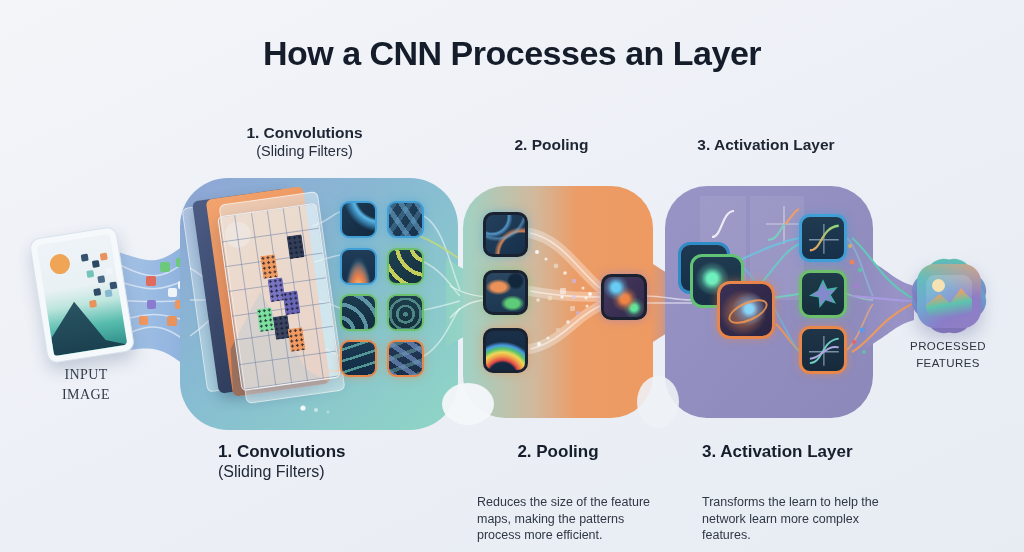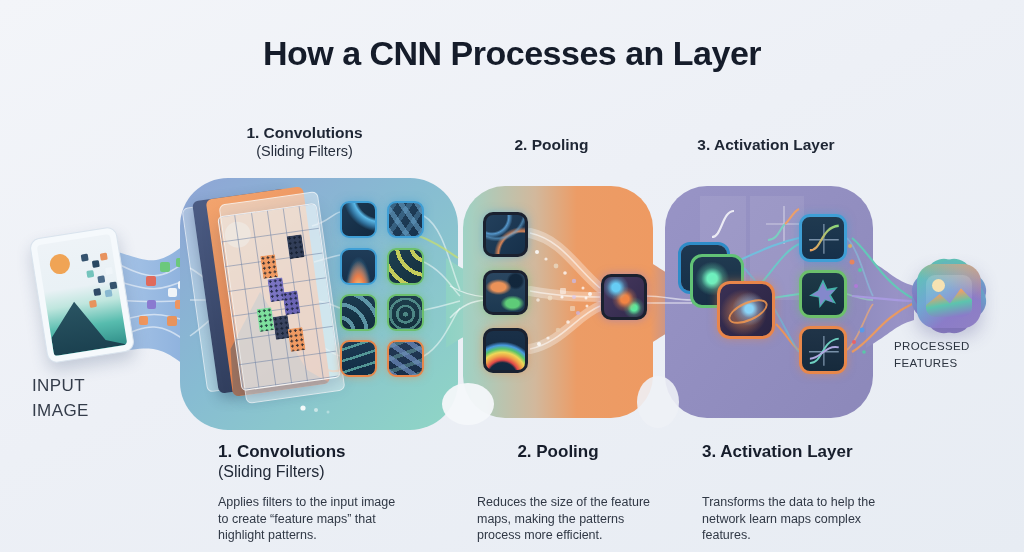--- a/index.html
+++ b/index.html
@@ -13,23 +13,23 @@
   .title{position:absolute;left:0;right:0;top:34px;margin:0;text-align:center;
     font-size:34px;font-weight:700;letter-spacing:-.5px;color:#151c2a;}
 
   .stage{position:absolute;text-align:center;color:#1e2634;}
   .stage .lab{font-size:15.5px;font-weight:700;}
   .stage .sub{font-size:14.5px;font-weight:400;margin-top:1px;color:#262e3c;}
   .stage1{left:212px;top:124px;width:185px;}
   .stage2{left:459px;top:136px;width:185px;}
   .stage3{left:671px;top:136px;width:190px;}
 
-  .flow-label{position:absolute;text-align:left;white-space:pre-line;
+  .flow-label{position:absolute;text-align:center;white-space:pre-line;
     font-size:11.5px;font-weight:500;letter-spacing:.4px;color:#343c4a;line-height:1.45;}
-  .lbl-input{left:32px;top:374px;width:108px;font-size:17px;}
+  .lbl-input{left:32px;top:365px;width:108px;font-size:14px;font-family:Liberation Serif, serif;}
   .lbl-fm{left:328px;top:387px;width:104px;color:#27323e;}
   .lbl-out{left:894px;top:338px;width:108px;color:#2c3440;}
 
   
   .input-img{left:38px;top:232px;width:88px;height:126px;transform:rotate(-9deg);
     background:#f5f9fc;border:1px solid #d9e3ed;border-radius:10px;
     box-shadow:0 8px 16px rgba(45,70,110,.22);padding:6px;box-sizing:border-box;}
   .input-inner{position:relative;width:100%;height:100%;border-radius:4px;overflow:hidden;
     background:linear-gradient(180deg,#eef3f7 0%,#e9f1f5 42%,#bfe6de 58%,#57bcae 78%,#2f8d88 100%);}
   .sun{position:absolute;left:10px;top:12px;width:20px;height:20px;border-radius:50%;background:#f0a455;}
@@ -390,25 +390,24 @@
         <div class="bsun"></div>
         <div class="bmt"></div>
       </div>
     </div>
     <div class="flow-label lbl-out">PROCESSED
 FEATURES</div>
 
     <div class="desc desc1">
       <div class="h">1. Convolutions</div>
       <div class="hs">(Sliding Filters)</div>
-      <div class="b">Applies filters to the input image to create “feature maps” that highlight patterns.</div>
     </div>
     <div class="desc desc2">
       <div class="h">2. Pooling</div>
       <div class="b">Reduces the size of the feature maps, making the patterns process more efficient.</div>
     </div>
     <div class="desc desc3">
       <div class="h">3. Activation Layer</div>
-      <div class="b">Transforms the data to help the network learn maps complex features.</div>
+      <div class="b">Transforms the learn to help the network learn more complex features.</div>
     </div>
 
   </div>
 </div>
 
 </body></html>

